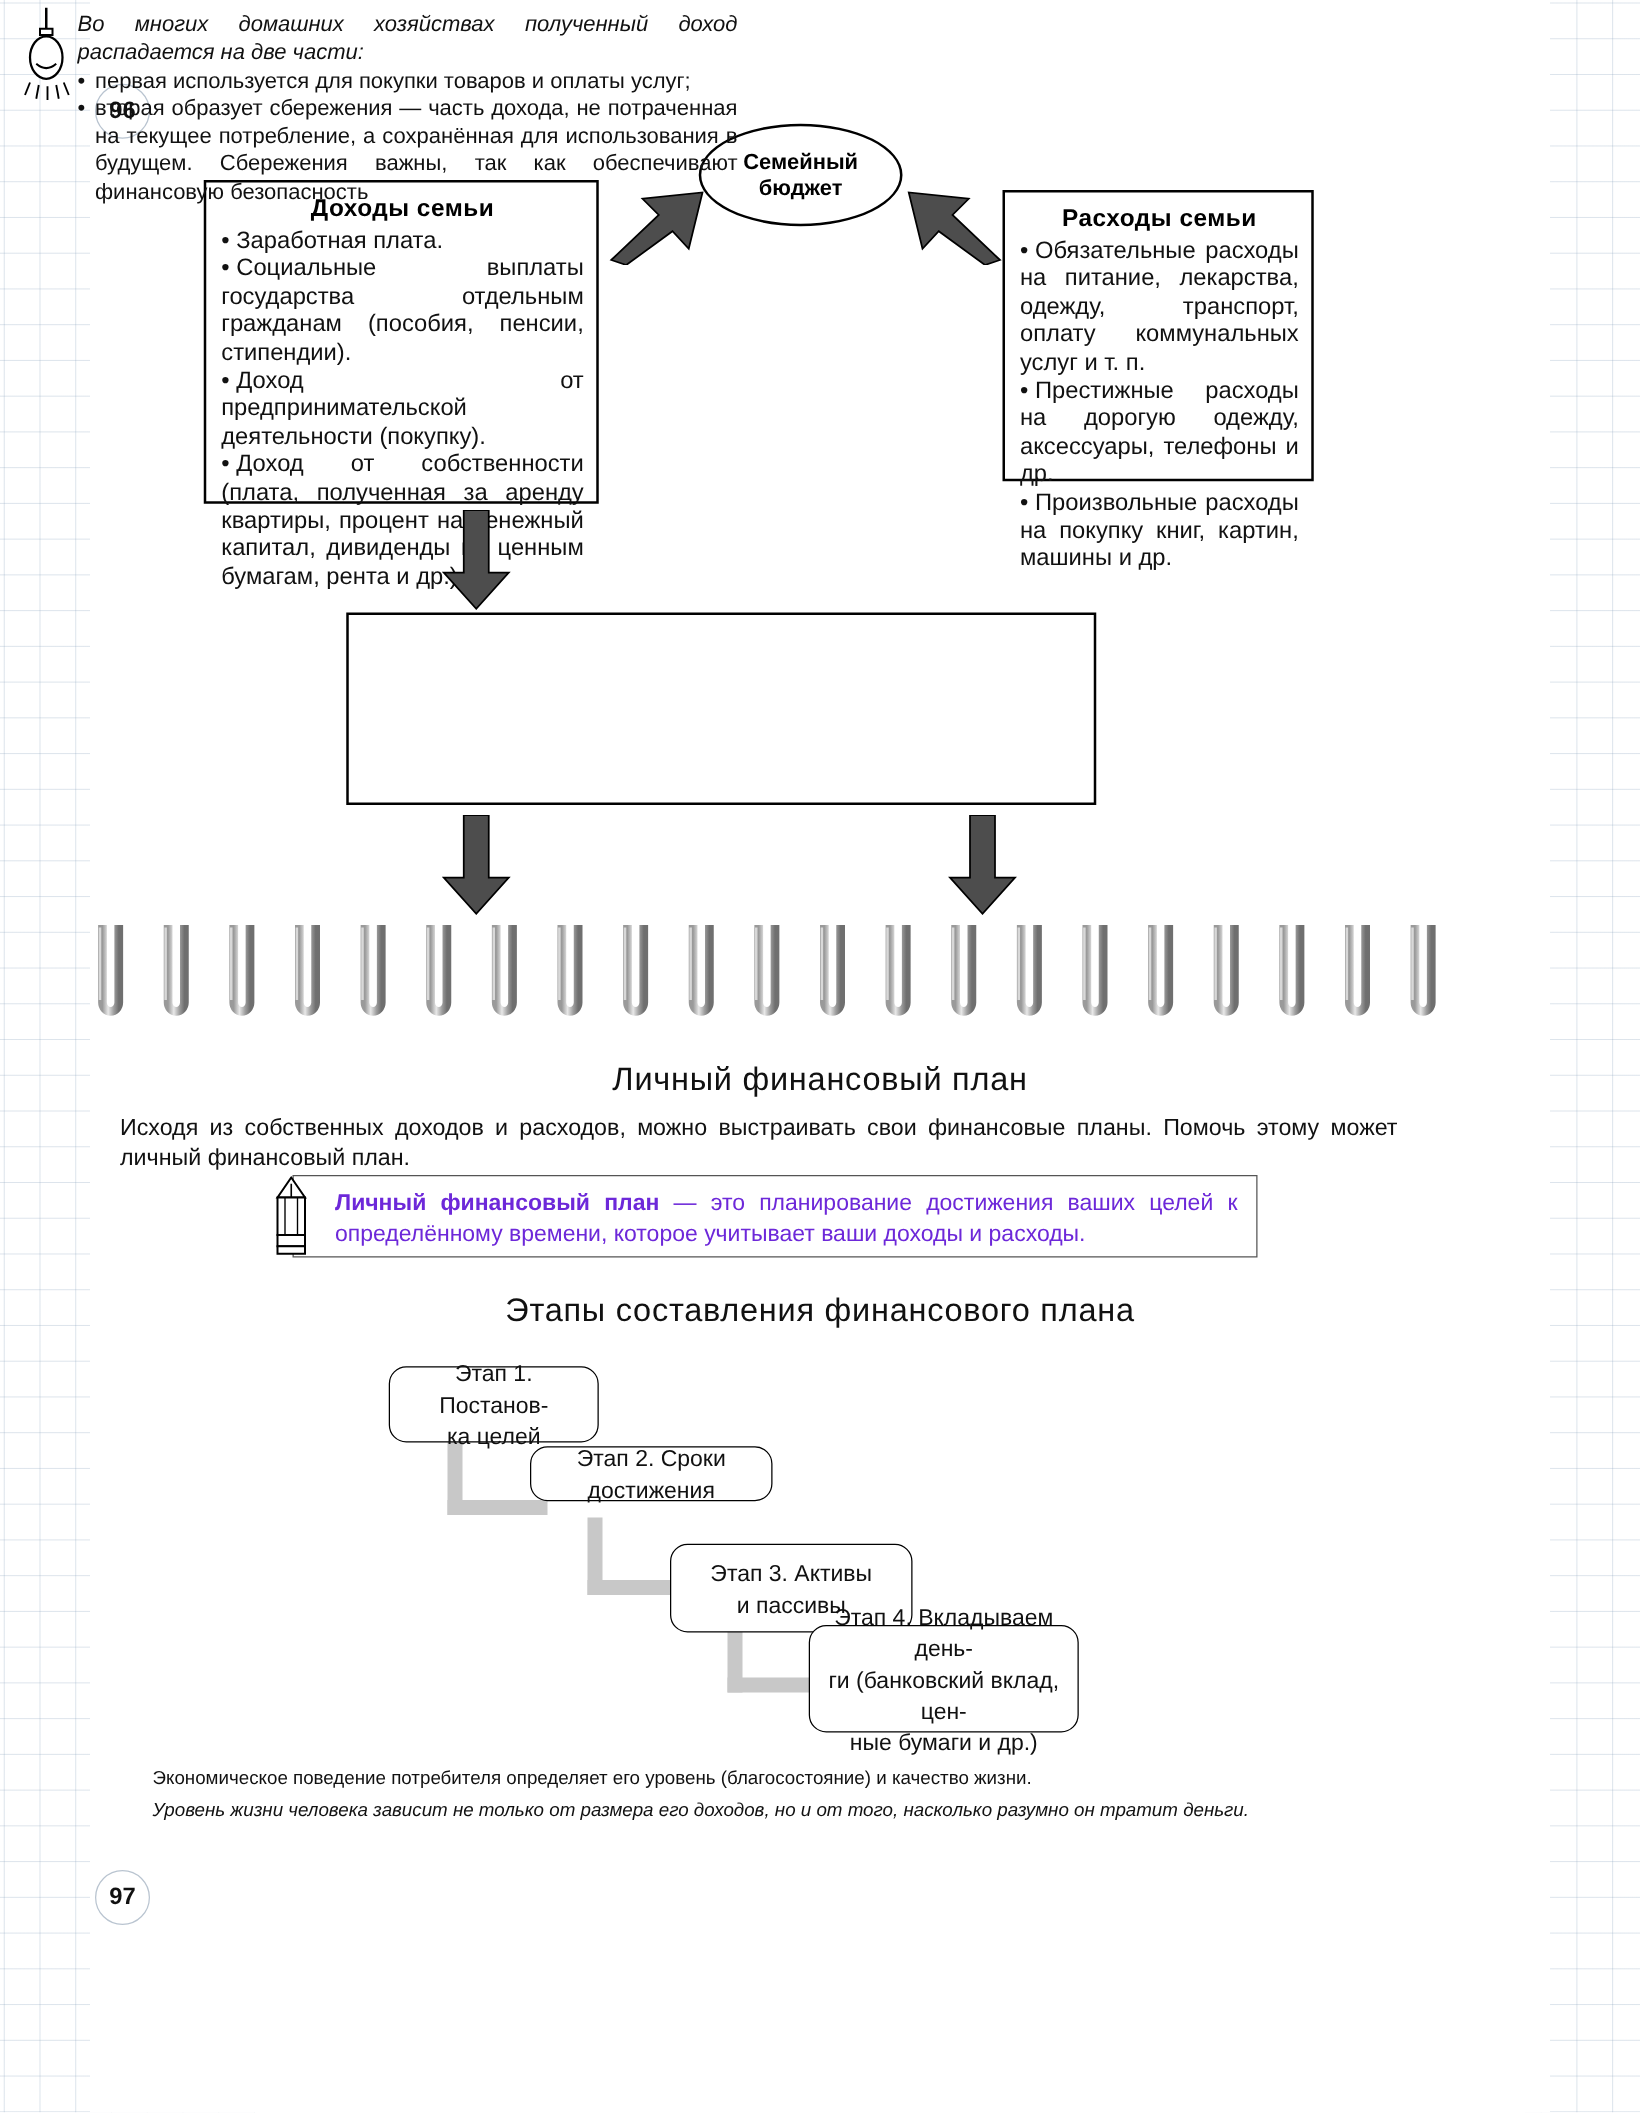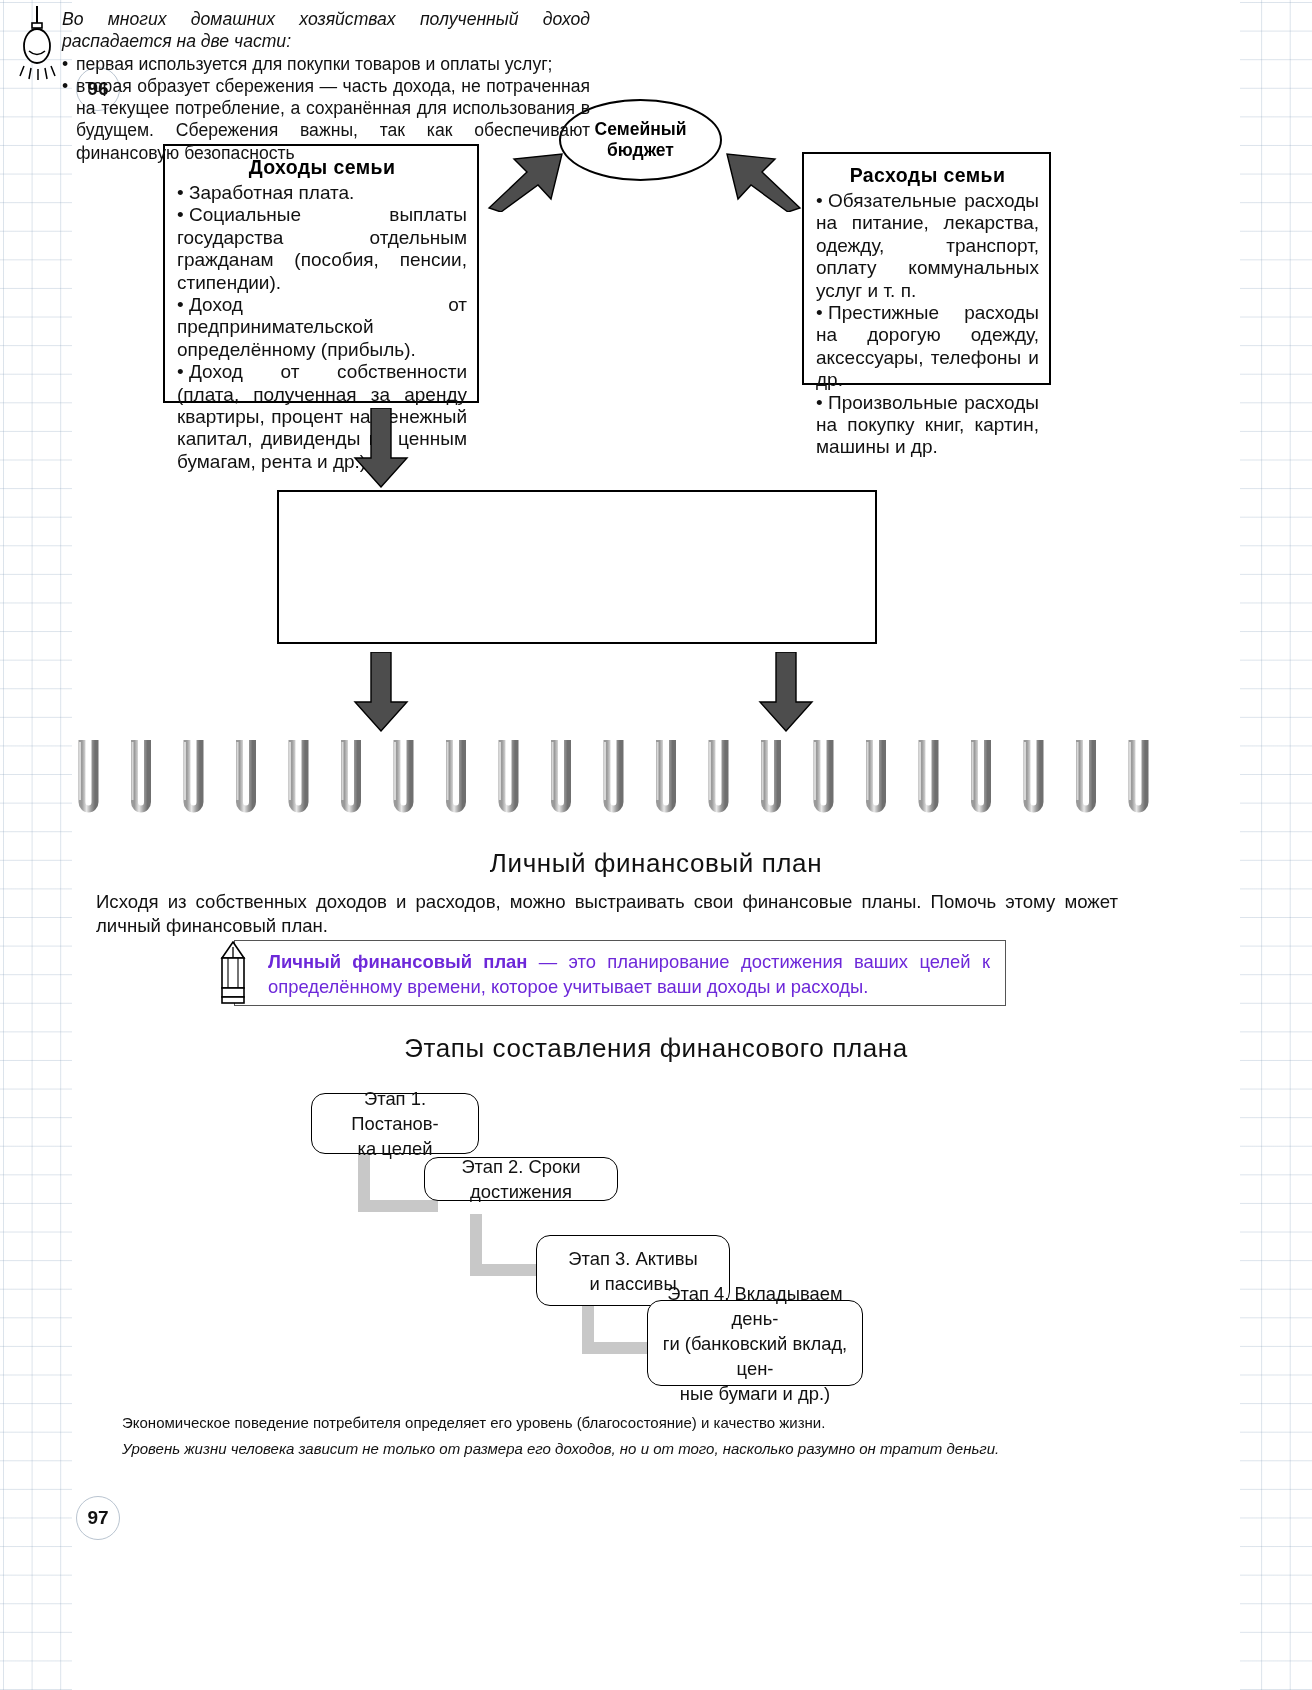--- a/index.html
+++ b/index.html
@@ -171,21 +171,21 @@
 <div class="arrow" style="left:712px;top:152px;">
   <svg width="90" height="60" viewBox="0 0 90 60">
     <polygon points="88,56 50,20 63,7 15,2 26,47 39,33 76,60" fill="#4d4d4d" stroke="#000" stroke-width="1.4"></polygon>
   </svg>
 </div>
 
 <div class="rect" id="income-box">
   <div class="boxtitle">Доходы семьи</div>
   <div class="li"><span class="b">•</span><span>Заработная плата.</span></div>
   <div class="li"><span class="b">•</span><span>Социальные выплаты государства отдельным гражданам (пособия, пенсии, стипендии).</span></div>
-  <div class="li"><span class="b">•</span><span>Доход от предпринимательской определённому (прибыль).</span></div>
+  <div class="li"><span class="b">•</span><span>Доход от предпринимательской деятельности (покупку).</span></div>
   <div class="li"><span class="b">•</span><span>Доход от собственности (плата, полученная за аренду квартиры, процент на денежный капитал, дивиденды по ценным бумагам, рента и др.)</span></div>
 </div>
 
 <div class="rect" id="expense-box">
   <div class="boxtitle">Расходы семьи</div>
   <div class="li"><span class="b">•</span><span>Обязательные расходы на питание, лекарства, одежду, транспорт, оплату коммунальных услуг и т. п.</span></div>
   <div class="li"><span class="b">•</span><span>Престижные расходы на дорогую одежду, аксессуары, телефоны и др.</span></div>
   <div class="li"><span class="b">•</span><span>Произвольные расходы на покупку книг, картин, машины и др.</span></div>
 </div>
 

